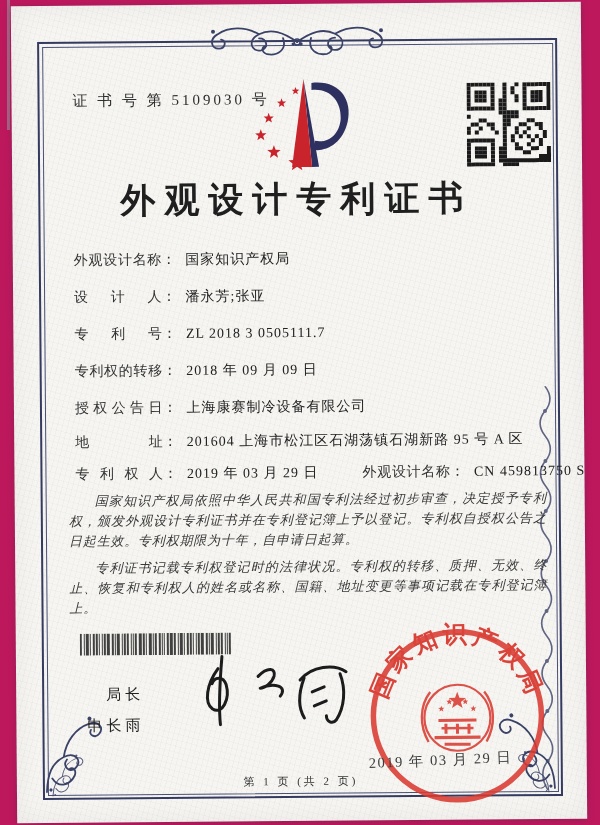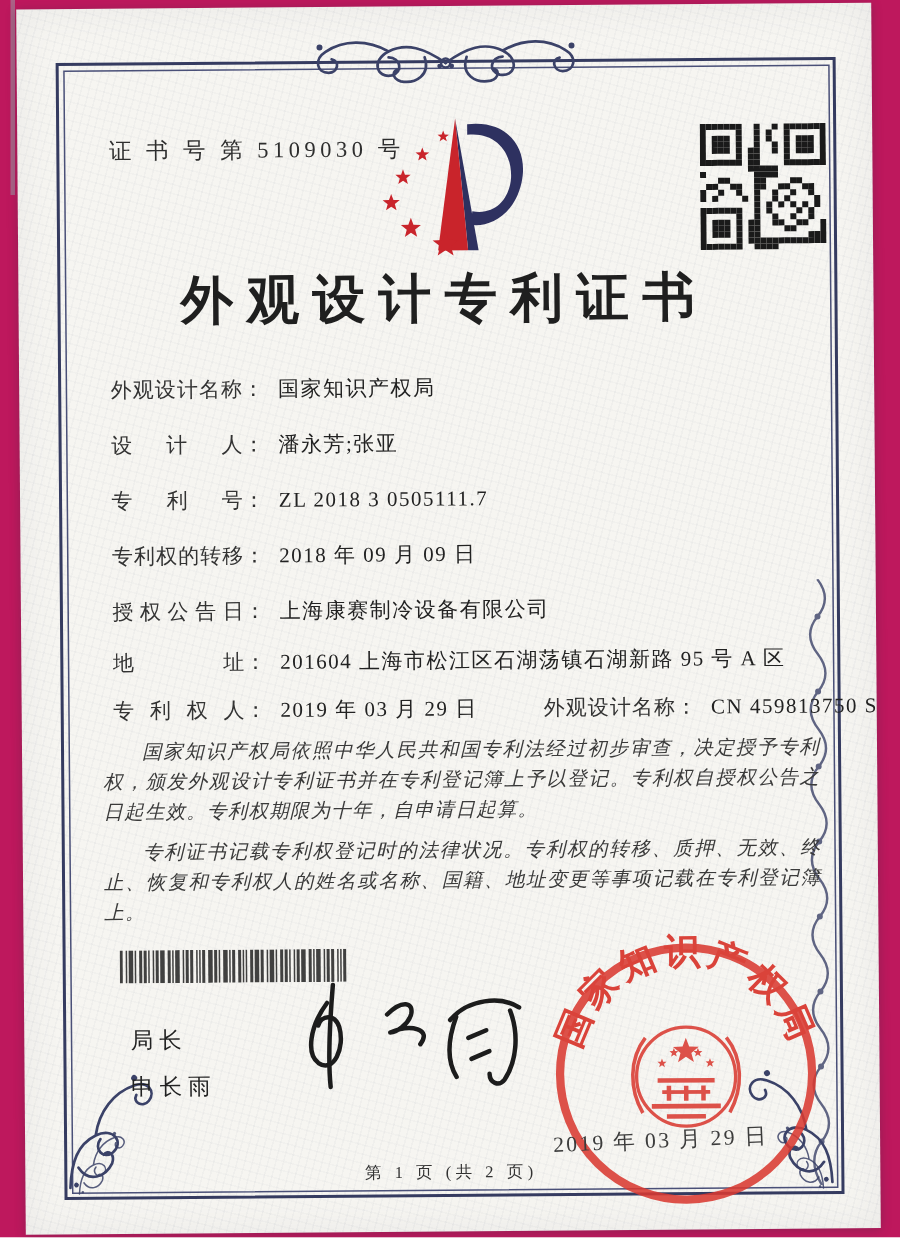--- a/index.html
+++ b/index.html
@@ -26,21 +26,21 @@
   .frow{position:absolute;left:0;white-space:nowrap;letter-spacing:.5px;}
   .flabel{display:inline-block;width:88px;text-align:justify;text-align-last:justify;color:#333;}
   .fcolon{display:inline-block;margin-right:9px;}
   .fvalue{letter-spacing:1px;color:#222;}
   .grant-pair{margin-left:44px;}
   .paras{position:absolute;left:54px;top:486px;width:478px;font-size:13px;line-height:20px;
     color:#3a3a3a;font-style:italic;letter-spacing:.8px;text-align:justify;}
   .paras p{margin:0;text-indent:2em;}
   .paras p + p{margin-top:7px;}
   .barcode{position:absolute;left:64px;top:628px;width:158px;height:22px;opacity:.85;}
-  .signer{position:absolute;left:71px;top:674px;font-size:15px;letter-spacing:4px;color:#222;line-height:31px;}
+  .signer{position:absolute;left:71px;top:674px;font-size:15px;letter-spacing:4px;color:#222;line-height:31px;text-align:right;}
   .signature{position:absolute;left:180px;top:646px;width:160px;height:84px;}
   .seal{position:absolute;left:346px;top:618px;width:190px;height:190px;opacity:.95;}
   .seal-date{position:absolute;left:352px;top:748px;font-size:14.5px;letter-spacing:1.5px;
     color:#3c3c3c;transform:rotate(-2deg);z-index:5;}
   .footer{position:absolute;left:26px;top:770px;width:516px;text-align:center;
     font-size:11px;letter-spacing:3px;color:#333;}
   .chain{position:absolute;left:518px;top:384px;width:26px;height:404px;opacity:.8;}
 </style>
 </head>
 <body>

